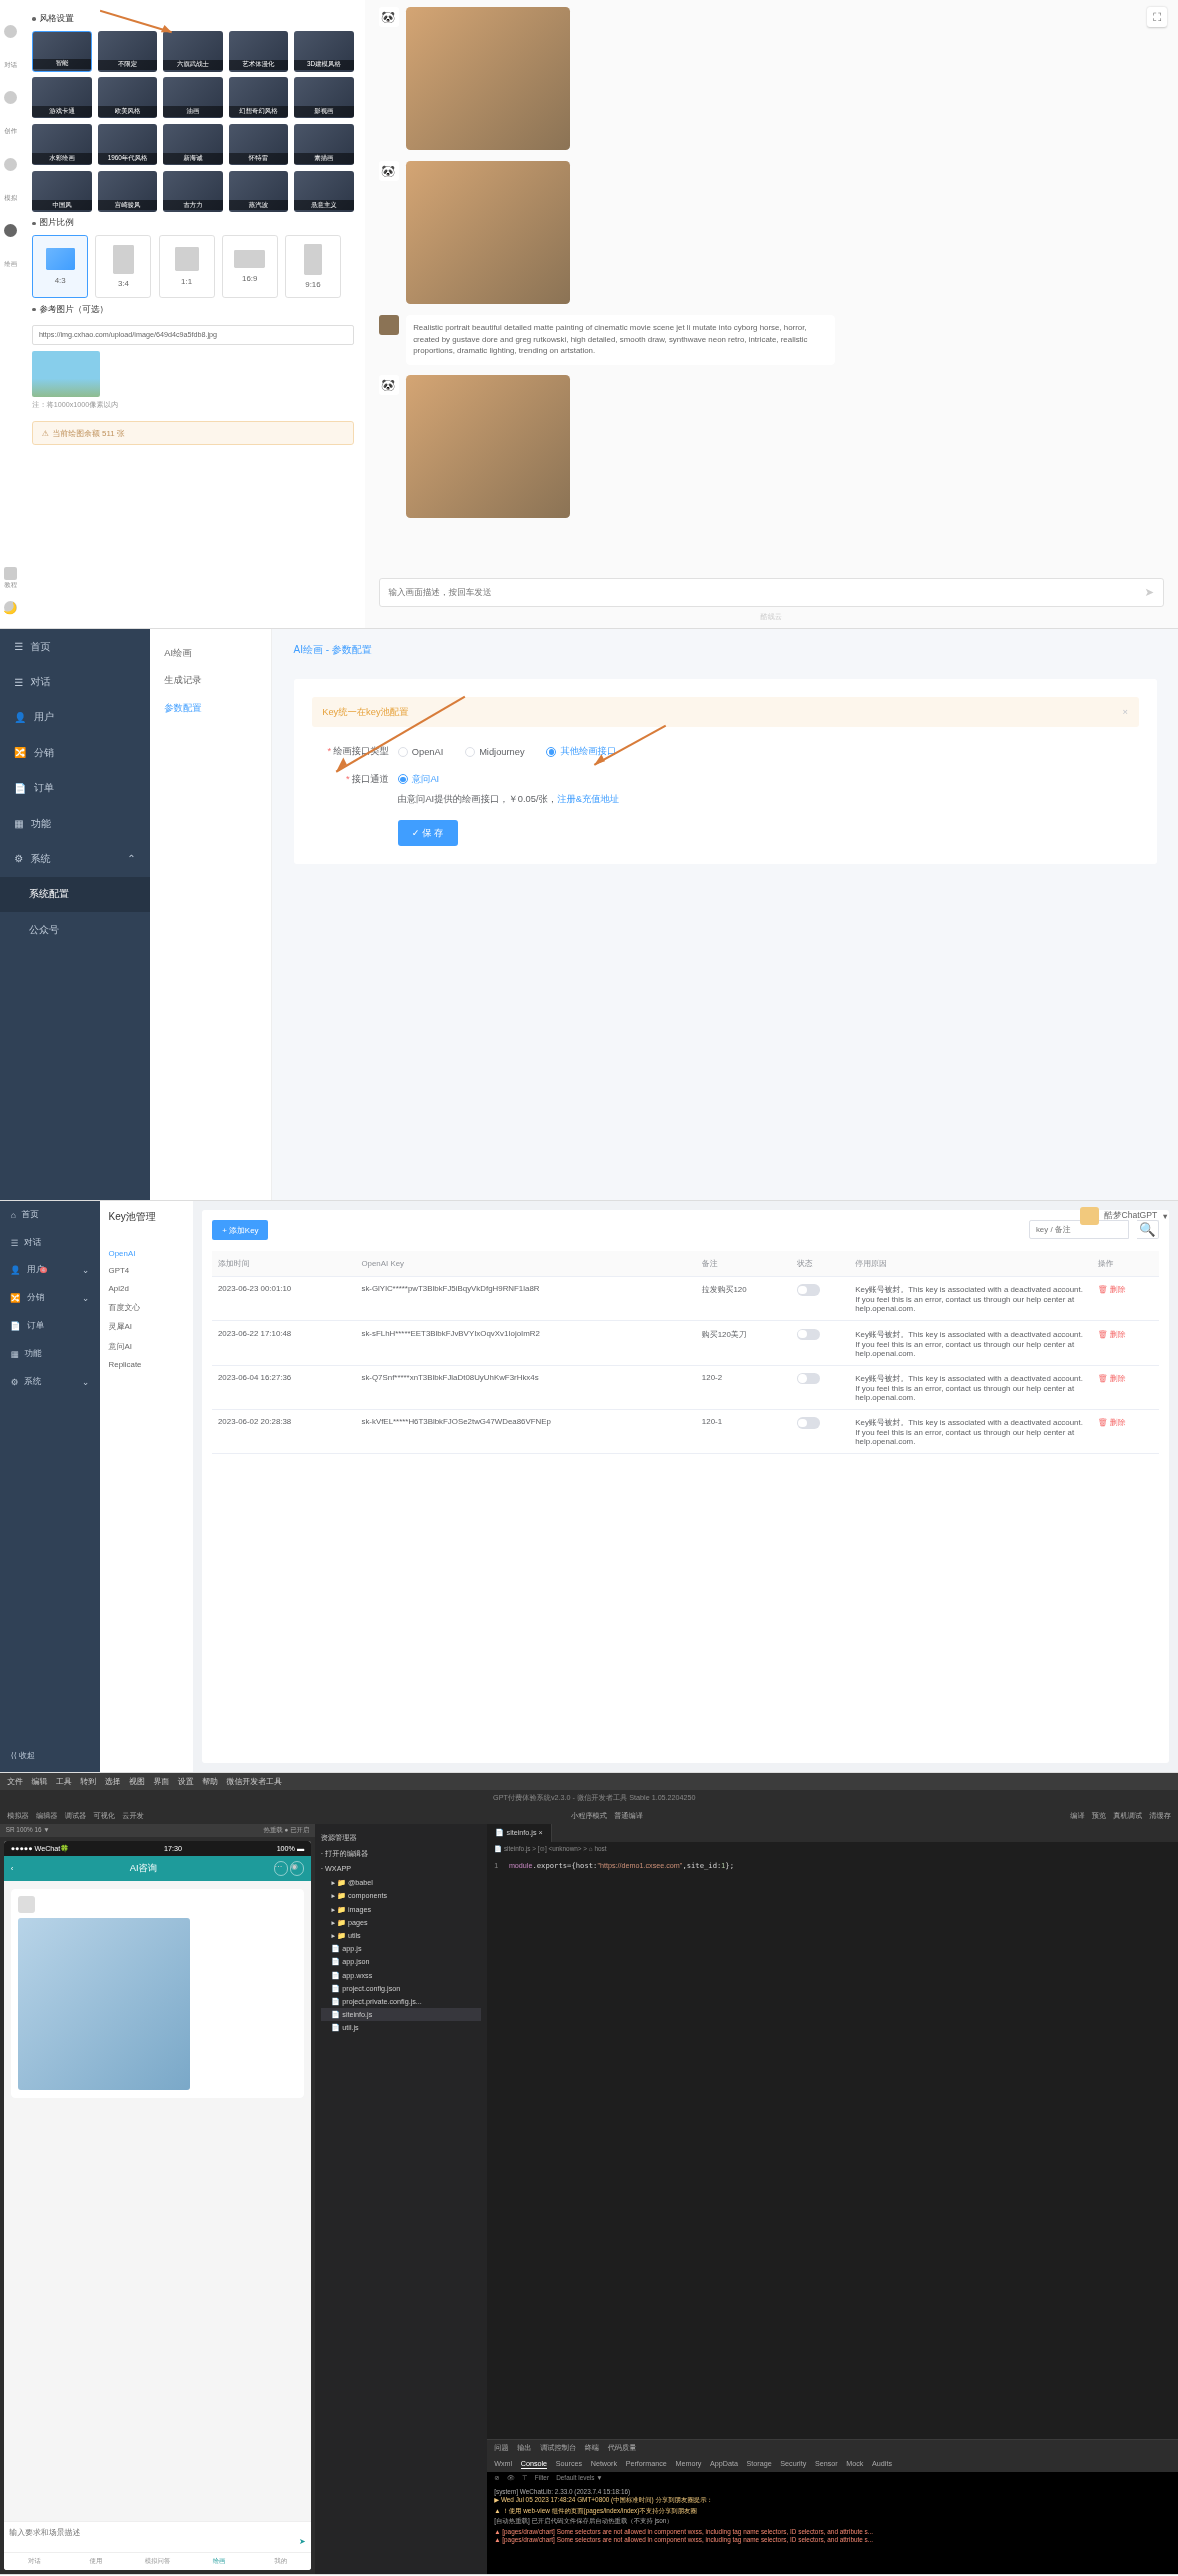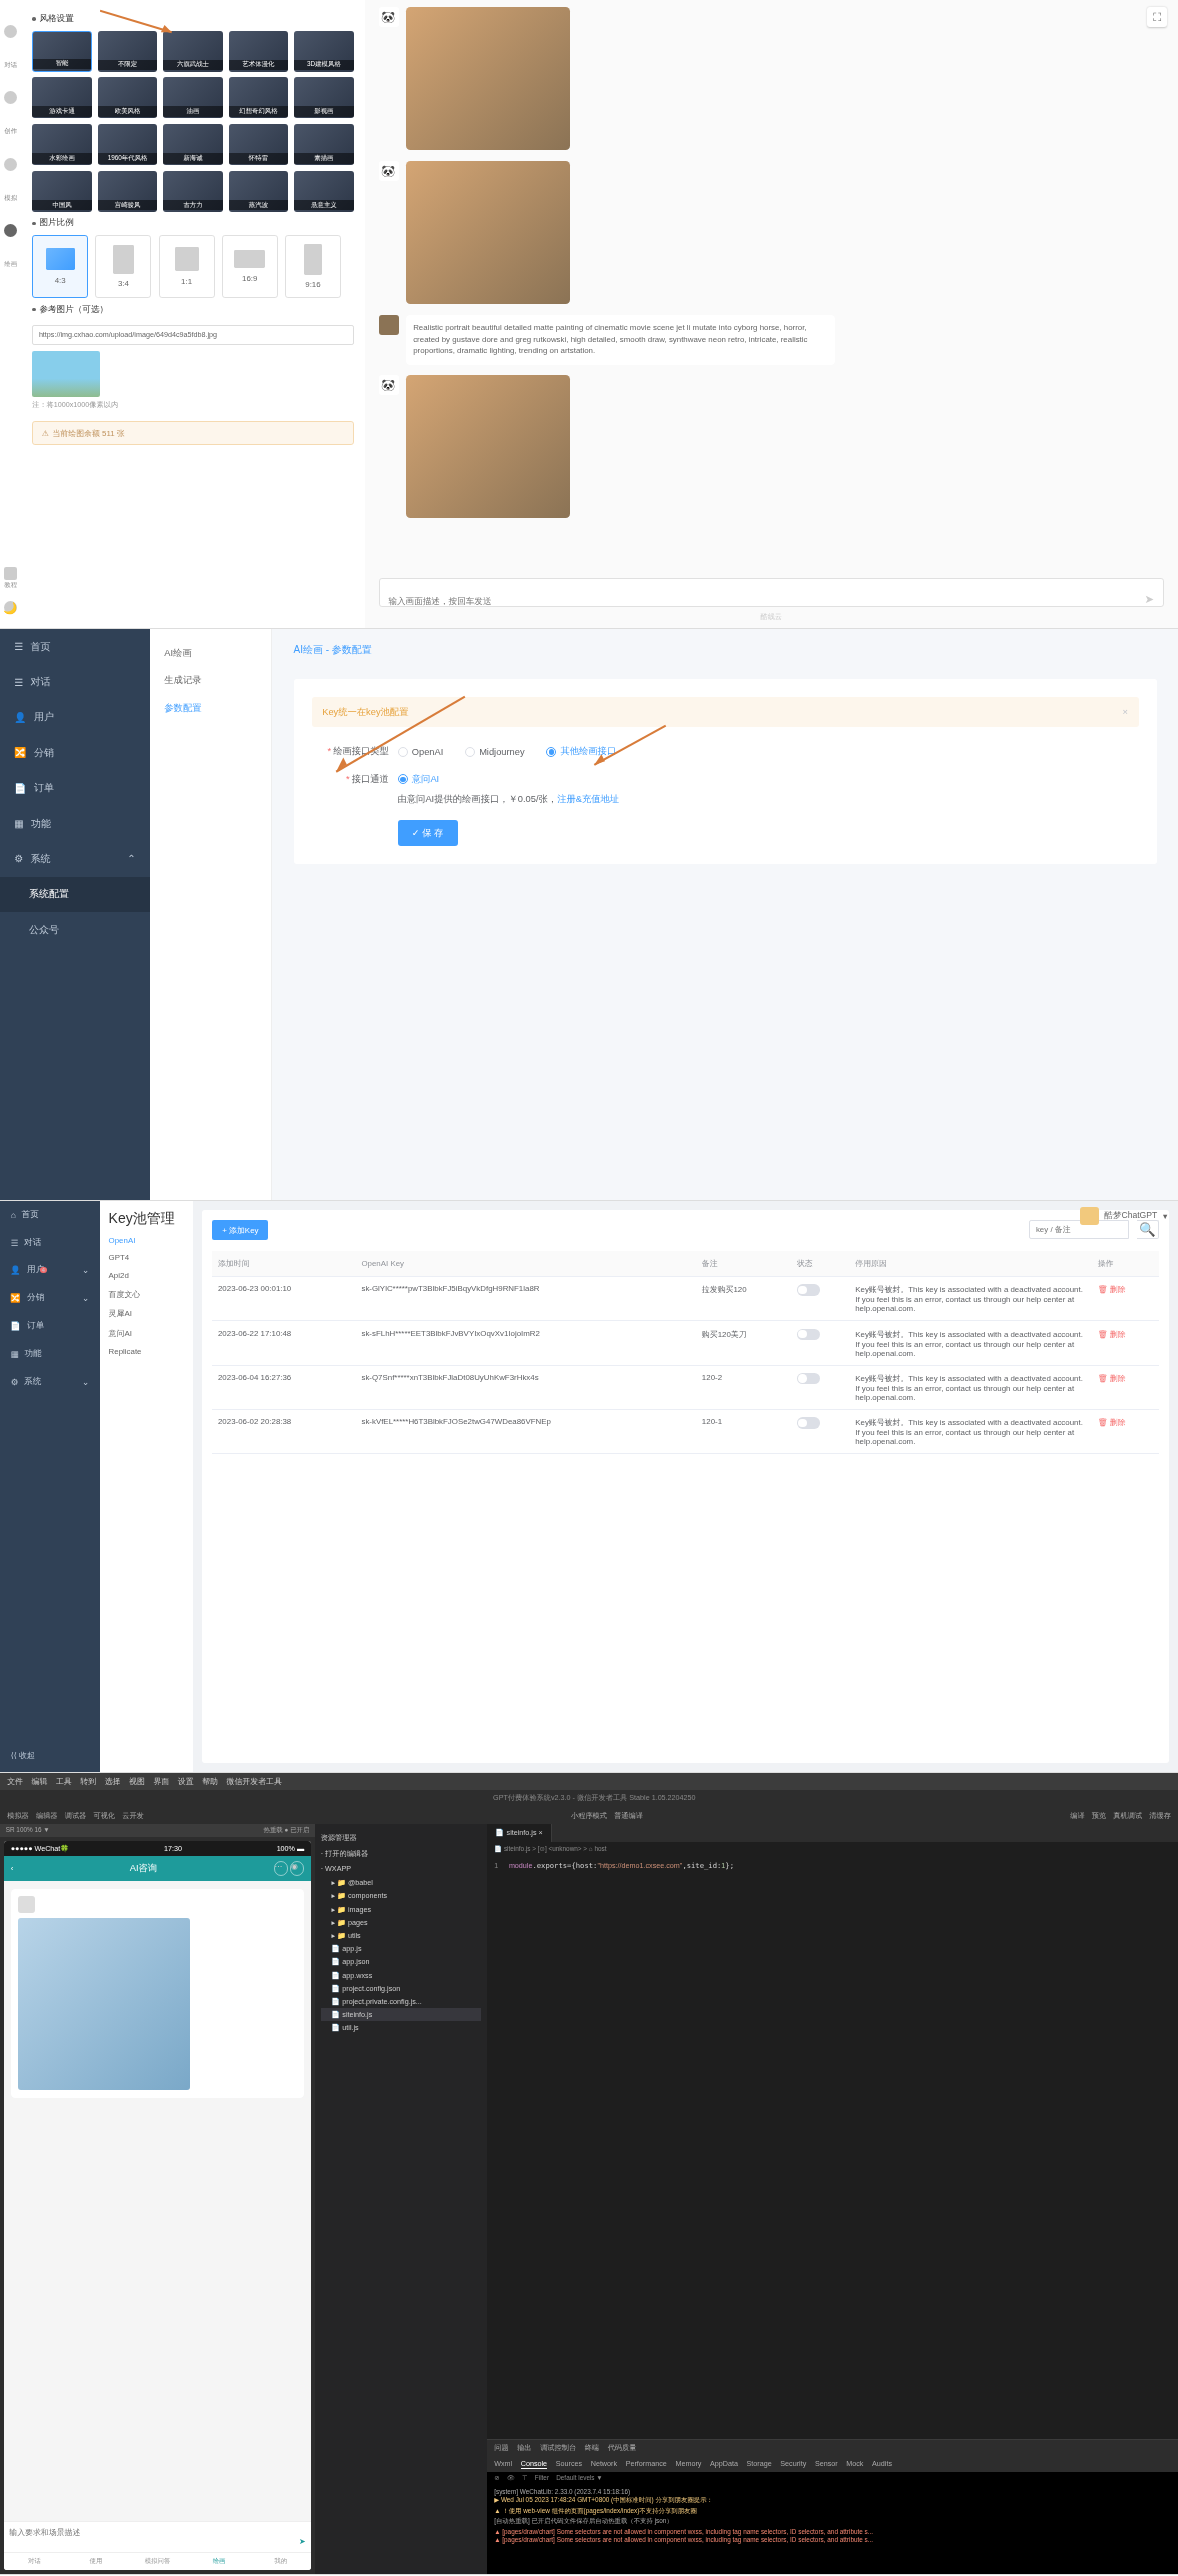--- a/index.html
+++ b/index.html
@@ -27,21 +27,21 @@
 .ratio.sel .ratio-box{background:linear-gradient(135deg,#6bb6ff,#409eff)}
 .ratio .rt{font-size:7.9px;color:#666}
 .ref-input{width:100%;height:20px;border:0.7px solid #ddd;border-radius:2.1px;font-size:7.2px;padding:0 5.7px;color:#666;margin-top:3.6px}
 .ref-img{width:68px;height:46px;background:linear-gradient(#87ceeb 60%,#8fbc8f);border-radius:2.1px;margin-top:5.7px;position:relative}
 .ref-note{font-size:7.2px;color:#999;margin-top:3.6px}
 .credit-bar{background:#fdf6ec;border:0.7px solid #f5dab1;border-radius:2.9px;padding:5.7px 8.6px;font-size:7.9px;color:#c0935e;margin-top:10.7px;display:flex;align-items:center;gap:3.6px}
 .chat-msg{display:flex;gap:7.2px;margin-bottom:10.7px}
 .avatar{width:20px;height:20px;border-radius:2.9px;background:#fff;display:flex;align-items:center;justify-content:center;font-size:11.4px;flex-shrink:0}
 .msg-img{width:164px;height:143px;background:linear-gradient(135deg,#d4a574,#8b7355);border-radius:4.3px}
 .msg-txt{background:#fff;padding:7.2px;border-radius:4.3px;font-size:7.9px;color:#666;max-width:429px;line-height:1.5}
-.input-bar{position:absolute;bottom:21.5px;left:14.3px;right:14.3px;height:29px;background:#fff;border:0.7px solid #e0e0e0;border-radius:2.9px;display:flex;align-items:flex-end;padding:0 8.6px}
+.input-bar{position:absolute;bottom:21.5px;left:14.3px;right:14.3px;height:29px;background:#fff;border:0.7px solid #e0e0e0;border-radius:2.9px;display:flex;align-items:center;padding:0 8.6px}
 .input-bar input{flex:1;border:none;outline:none;font-size:8.6px;color:#999}
 .brand{position:absolute;bottom:5.7px;left:50%;transform:translateX(-50%);font-size:7.2px;color:#ccc}
 .zoom-ic{position:absolute;top:7.2px;right:10.7px;width:20px;height:20px;background:#fff;border-radius:2.9px;display:flex;align-items:center;justify-content:center;color:#666;box-shadow:0 0.7px 2.1px rgba(0,0,0,0.2)}
 
 
 .s2{display:flex;height:572px}
 .s2-nav{width:150px;background:#304156;color:#bfcbd9}
 .s2-nav .itm{padding:10.7px 14.3px;font-size:10px;display:flex;align-items:center;gap:7.2px}
 .s2-nav .itm.act{background:#263445;color:#fff}
 .s2-sub{width:122px;background:#fff;border-right:0.7px solid #eee;padding-top:10.7px}
@@ -63,21 +63,21 @@
 .desc{font-size:9.3px;color:#606266;margin-left:86px;margin-top:-7.2px;margin-bottom:14.3px}
 .desc a{color:#409eff;text-decoration:none}
 .btn-save{background:#409eff;color:#fff;border:none;padding:6.4px 14.3px;border-radius:2.9px;font-size:9.3px;margin-left:86px}
 
 
 .s3{display:flex;height:572px;background:#f0f2f5;position:relative}
 .s3-nav{width:100px;background:#304156;color:#bfcbd9;font-size:8.6px}
 .s3-nav .itm{padding:7.9px 10.7px;display:flex;align-items:center;gap:5.7px}
 .s3-nav .btm{position:absolute;bottom:10.7px;left:10.7px;color:#bfcbd9;font-size:7.9px}
 .s3-sub{width:93px;background:#fff;padding:8.6px}
-.s3-sub .ttl{font-size:14px;color:#333;margin-bottom:4px}
+.s3-sub .ttl{font-size:10px;color:#333;margin-bottom:21px}
 .s3-sub .sitm{padding:4.3px 0;font-size:7.9px;color:#666}
 .s3-sub .sitm.act{color:#409eff}
 .s3-main{flex:1;background:#fff;margin:8.6px;border-radius:2.9px;padding:10.7px}
 .s3-top{display:flex;justify-content:space-between;margin-bottom:10.7px}
 .btn-add{background:#409eff;color:#fff;border:none;padding:4.3px 10px;border-radius:2.1px;font-size:7.9px}
 .srch{display:flex;gap:8px}
 .srch input{width:100px;height:18.6px;border:0.7px solid #dcdfe6;border-radius:2.1px 0 0 2.1px;padding:0 5.7px;font-size:7.9px}
 .srch-btn{width:21.5px;height:18.6px;border:0.7px solid #dcdfe6;border-left:none;background:#fff;border-radius:0 2.1px 2.1px 0;color:#999}
 table{width:100%;border-collapse:collapse;font-size:7.9px}
 th{text-align:left;padding:7.2px 5.7px;color:#909399;font-weight:500;border-bottom:0.7px solid #ebeef5;background:#fafafa}

